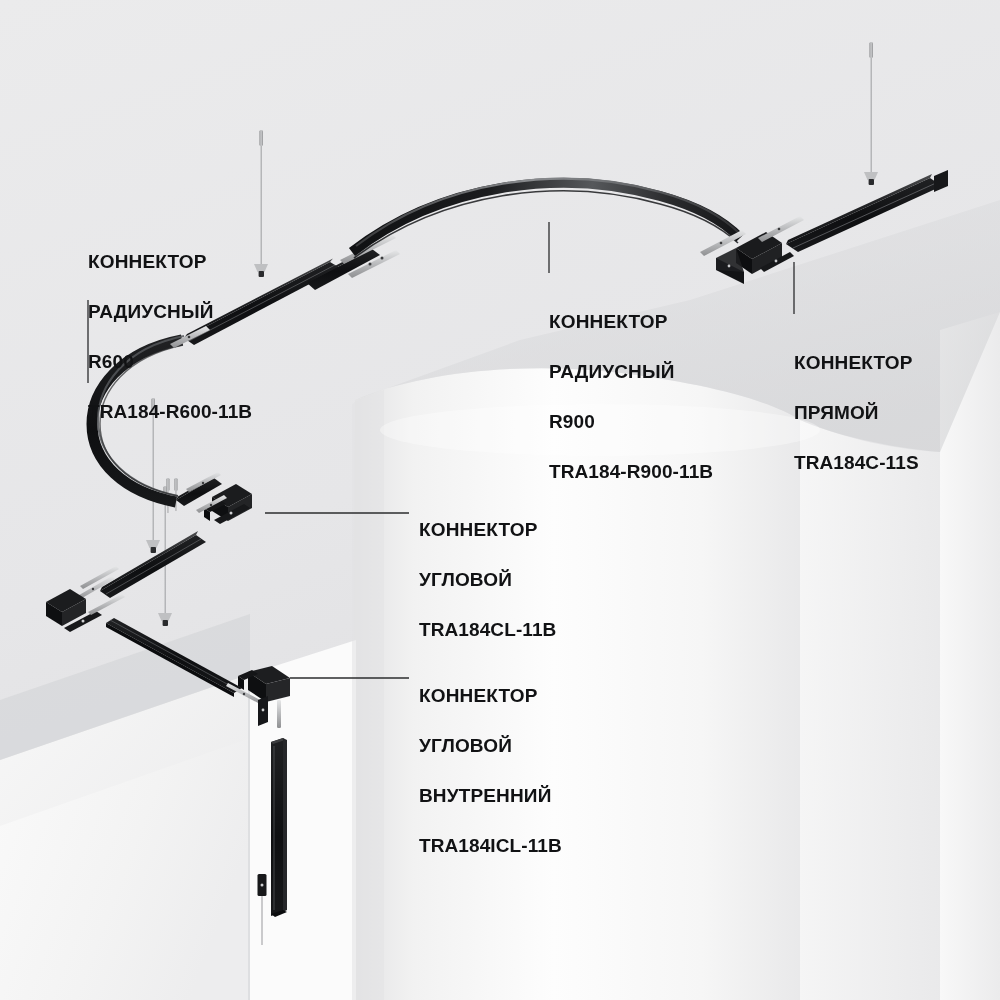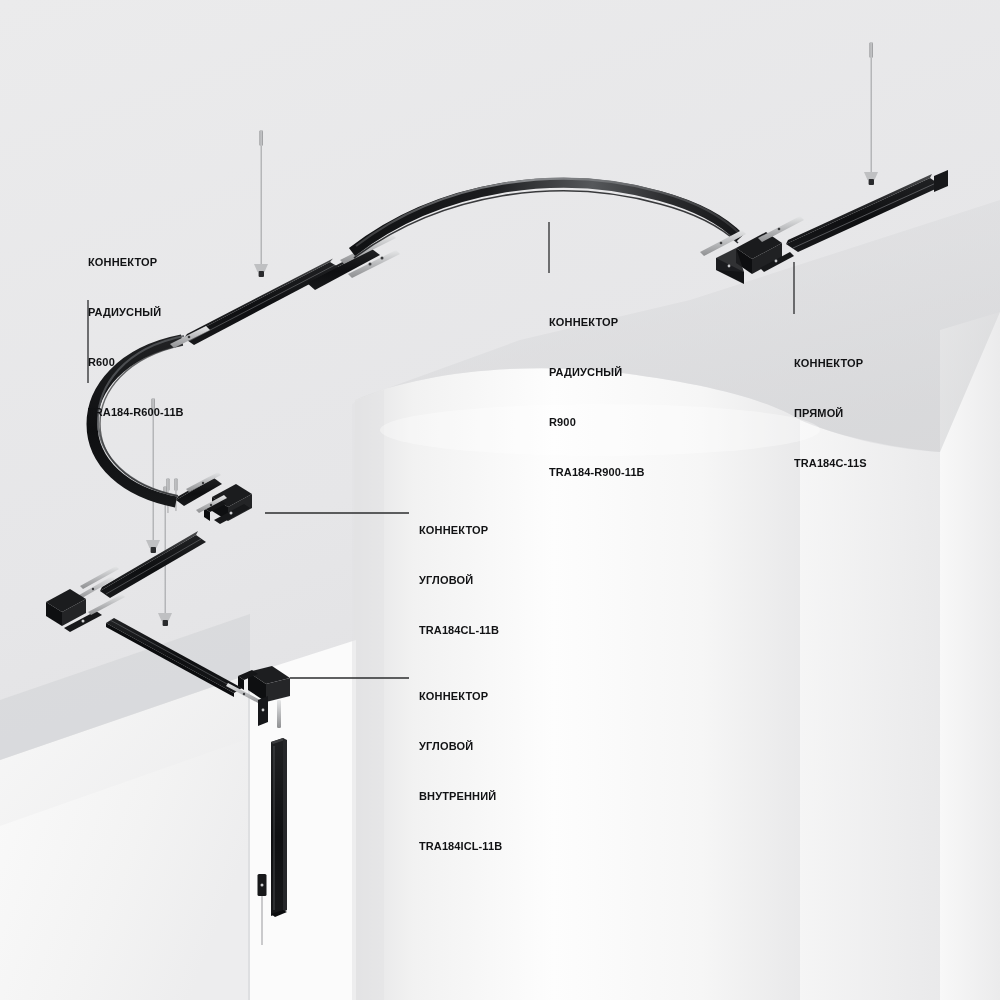--- a/index.html
+++ b/index.html
@@ -12,21 +12,21 @@
     position:relative;
     width:1000px;height:1000px;
     overflow:hidden;
     background:#e8e8e9;
   }
   #scene{position:absolute;inset:0;width:1000px;height:1000px;}
 
   .callout{
     position:absolute;
     color:#111214;
-    font-size:11px;
+    font-size:19px;
     line-height:16.6px;
     font-weight:700;
     letter-spacing:0.15px;
     white-space:pre;
     text-transform:uppercase;
     font-family:"Liberation Sans","DejaVu Sans",sans-serif;
   }
   .callout .ln{display:block;}
   .callout .code{letter-spacing:0.1px;}
 

